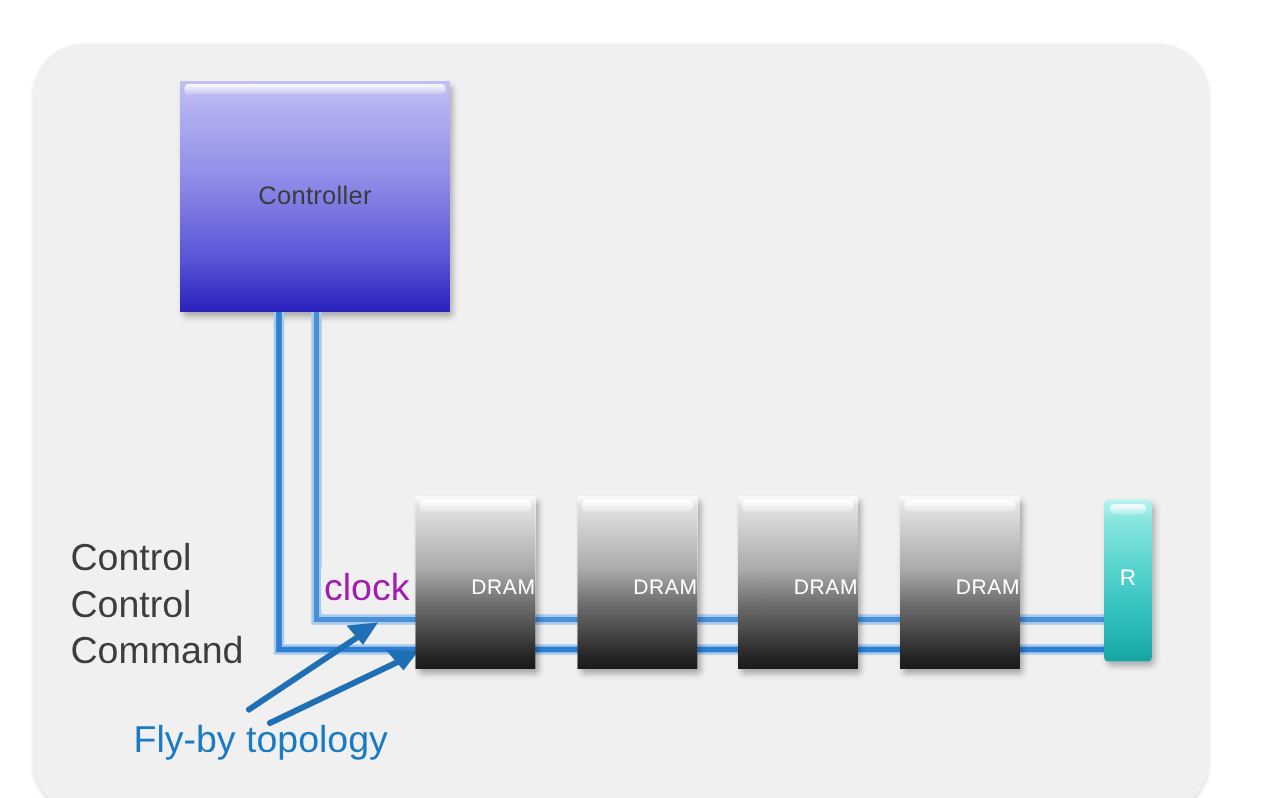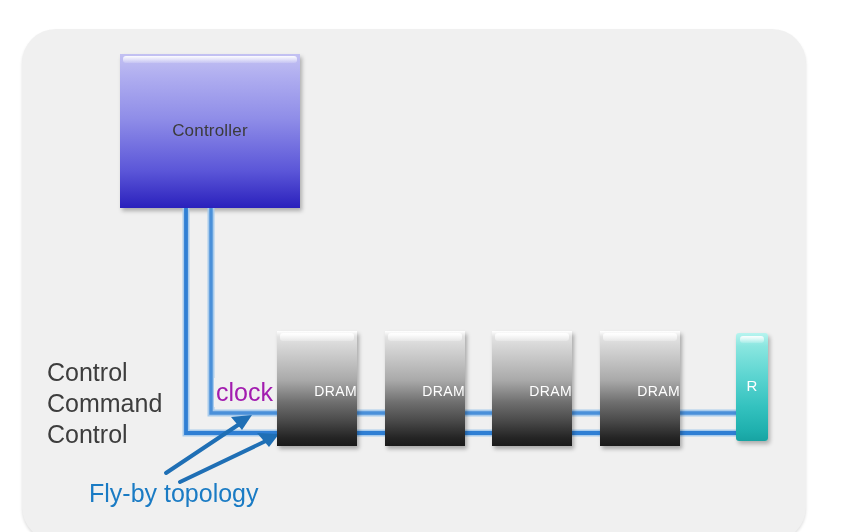--- a/index.html
+++ b/index.html
@@ -221,21 +221,21 @@
   <div class="dram dram-3">
     <span class="dram-label">DRAM</span>
   </div>
 
   <div class="rbox">
     <span class="rbox-label">R</span>
   </div>
 
   <div class="signal-stack">
     <div>Control</div>
+    <div>Control</div>
     <div>Command</div>
-    <div>Control</div>
   </div>
 
   <div class="clock-label">clock</div>
 
   <div class="flyby-label">Fly-by topology</div>
 
 </div>
 
 </body></html>

